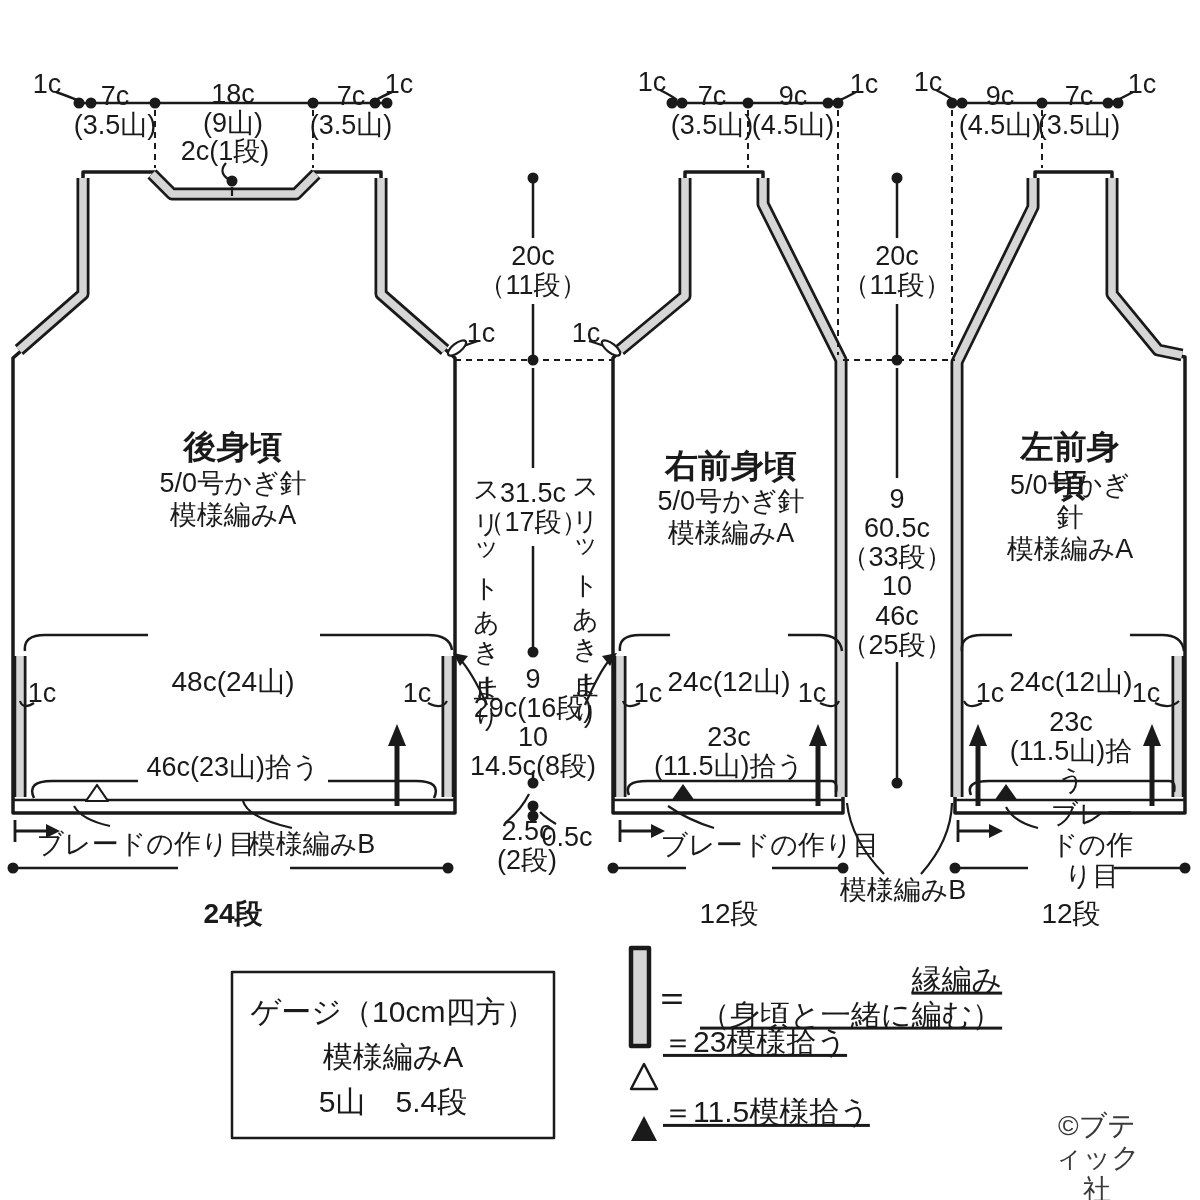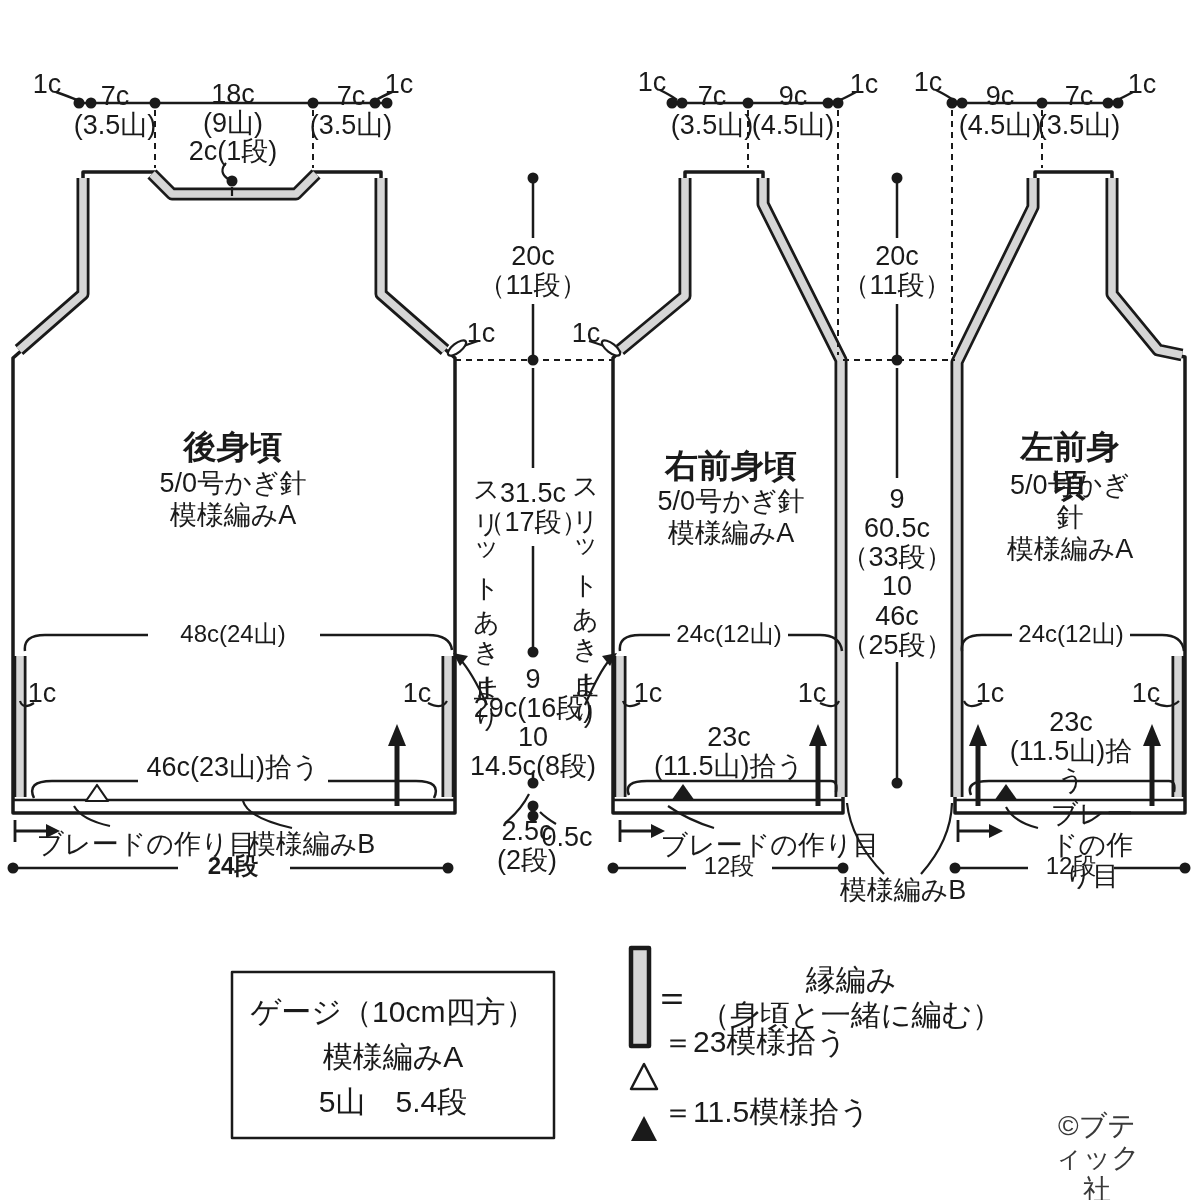--- a/index.html
+++ b/index.html
@@ -7,26 +7,26 @@
     position:relative;width:1200px;height:1200px;background:#ffffff;
     font-family:"Liberation Sans","DejaVu Sans",sans-serif;color:#1a1a1a;overflow:hidden;
   }
   .stage svg{position:absolute;left:0;top:0;}
   .lbl{
     position:absolute;transform:translate(-50%,-50%);
     text-align:center;white-space:pre-line;line-height:1.14;
     font-size:27px;color:#1a1a1a;
   }
   .title{font-size:33px;font-weight:bold;}
-  .meas{font-size:24px;}
+  .meas{font-size:28px;margin-top:48px;}
   .vtext{writing-mode:vertical-rl;letter-spacing:2px;font-size:26px;line-height:1;}
   .stack{line-height:1.08;}
   .tall{line-height:1.18;}
   .gauge{font-size:30px;line-height:1.5;}
-  .left{transform:translate(0,-50%);text-align:center;}
+  .left{transform:translate(0,-50%);text-align:right;text-decoration:underline;}
   .eq{font-size:38px;}
   .legend-t{font-size:30px;}
   .copyright{font-size:28px;color:#3a3a3a;}
 </style>
 </head>
 <body>
 
 <div class="stage">
 
   <svg width="1200" height="1200" viewBox="0 0 1200 1200">
@@ -240,21 +240,21 @@
     <div class="lbl tall" style="left:233px;top:500px;">5/0号かぎ針
 模様編みA</div>
     <div class="lbl" style="left:47px;top:84px;">1c</div>
     <div class="lbl stack" style="left:115px;top:111px;">7c
 (3.5山)</div>
     <div class="lbl stack" style="left:233px;top:109px;">18c
 (9山)</div>
     <div class="lbl stack" style="left:351px;top:111px;">7c
 (3.5山)</div>
     <div class="lbl" style="left:399px;top:84px;">1c</div>
-    <div class="lbl" style="left:233px;top:151px;">2c(1段)</div>
+    <div class="lbl" style="left:225px;top:151px;">2c(1段)</div>
     <div class="lbl meas" style="left:233px;top:634px;">48c(24山)</div>
     <div class="lbl" style="left:42px;top:693px;">1c</div>
     <div class="lbl" style="left:417px;top:693px;">1c</div>
     <div class="lbl" style="left:233px;top:767px;">46c(23山)拾う</div>
     <div class="lbl" style="left:146px;top:844px;">ブレードの作り目</div>
     <div class="lbl" style="left:312px;top:844px;">模様編みB</div>
     <div class="lbl meas" style="left:233px;top:866px;font-weight:bold;">24段</div>
   </div>
 
   <div>

